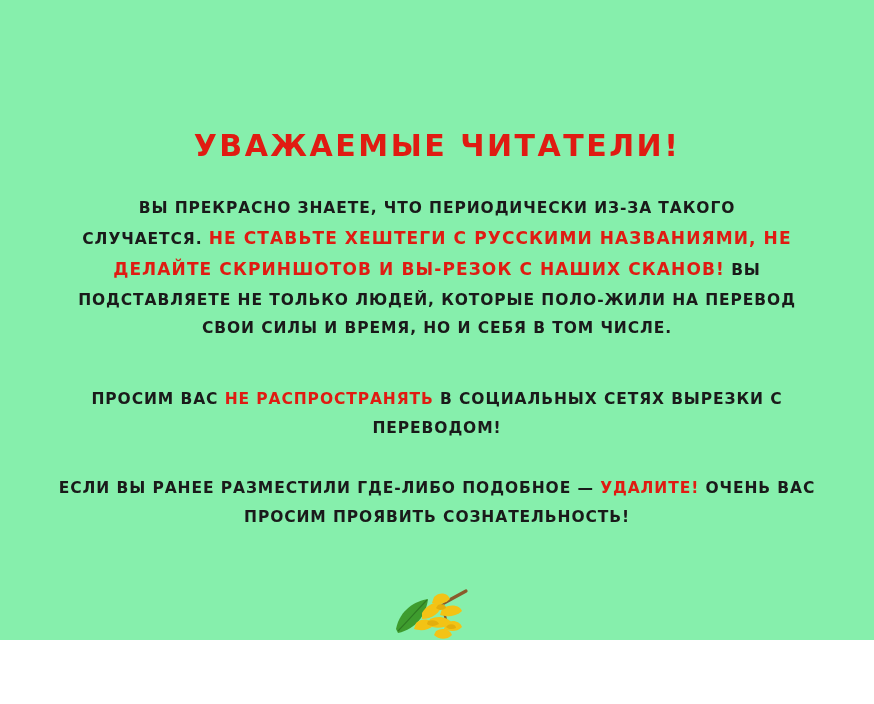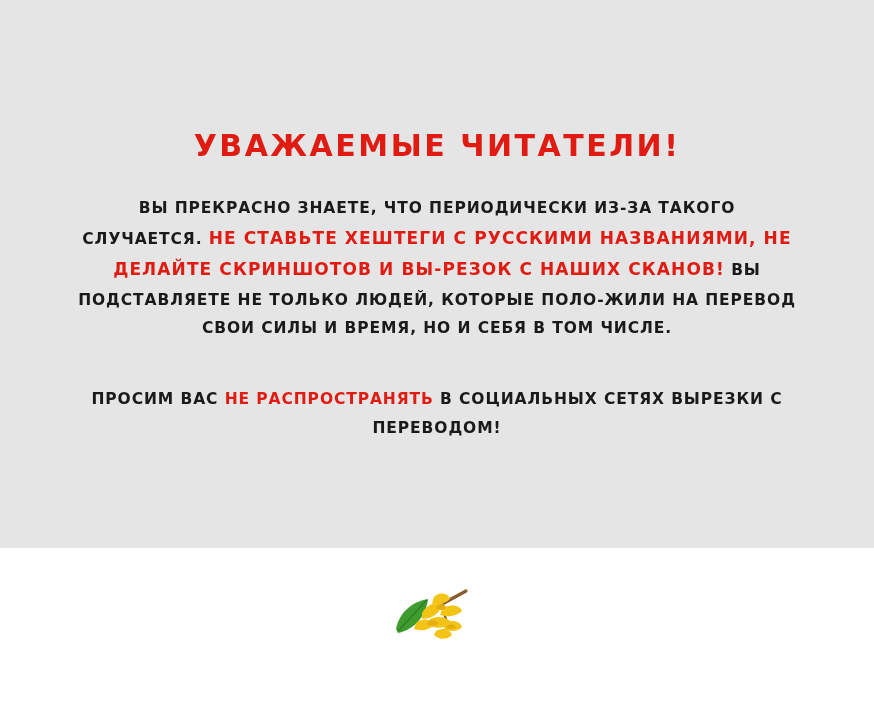--- a/index.html
+++ b/index.html
@@ -9,22 +9,22 @@
   }
   body {
     width: 874px;
     height: 704px;
     overflow: hidden;
     font-family: "DejaVu Sans", sans-serif;
   }
   .page {
     position: relative;
     width: 874px;
-    height: 548px;
-    background: #e5e5e5;
+    height: 640px;
+    background: #86efac;
     box-sizing: border-box;
   }
   .notice {
     position: absolute;
     left: 0;
     top: 0;
     width: 874px;
     padding: 0 52px;
     box-sizing: border-box;
     text-align: center;
@@ -80,20 +80,23 @@
     <div class="title">УВАЖАЕМЫЕ ЧИТАТЕЛИ!</div>
 
     <div class="para para-2">
       <span>ВЫ ПРЕКРАСНО ЗНАЕТЕ, ЧТО ПЕРИОДИЧЕСКИ ИЗ-ЗА ТАКОГО СЛУЧАЕТСЯ. </span><span class="redbig">НЕ СТАВЬТЕ ХЕШТЕГИ С РУССКИМИ НАЗВАНИЯМИ, НЕ ДЕЛАЙТЕ СКРИНШОТОВ И ВЫ-РЕЗОК С НАШИХ СКАНОВ!</span><span> ВЫ ПОДСТАВЛЯЕТЕ НЕ ТОЛЬКО ЛЮДЕЙ, КОТОРЫЕ ПОЛО-ЖИЛИ НА ПЕРЕВОД СВОИ СИЛЫ И ВРЕМЯ, НО И СЕБЯ В ТОМ ЧИСЛЕ.</span>
     </div>
 
     <div class="para para-1">
       <span>ПРОСИМ ВАС </span><span class="red">НЕ РАСПРОСТРАНЯТЬ</span><span> В СОЦИАЛЬНЫХ СЕТЯХ ВЫРЕЗКИ С ПЕРЕВОДОМ!</span>
     </div>
 
+    <div class="para para-3">
+      <span>ЕСЛИ ВЫ РАНЕЕ РАЗМЕСТИЛИ ГДЕ-ЛИБО ПОДОБНОЕ — </span><span class="red">УДАЛИТЕ!</span><span> ОЧЕНЬ ВАС ПРОСИМ ПРОЯВИТЬ СОЗНАТЕЛЬНОСТЬ!</span>
+    </div>
 
   </div>
 
   <div class="leaf-mark">
     <svg width="110" height="80" viewBox="0 0 110 80">
 
       <path d="M62 28 L84 16" stroke="#8a5a2b" stroke-width="3.2" stroke-linecap="round" fill="none"></path>
       <path d="M60 30 L66 52" stroke="#8a5a2b" stroke-width="2.4" stroke-linecap="round" fill="none"></path>
 
       <path d="M14 54 C18 34, 34 26, 46 24 C44 40, 34 54, 16 58 Z" fill="#3e9c2e"></path>

